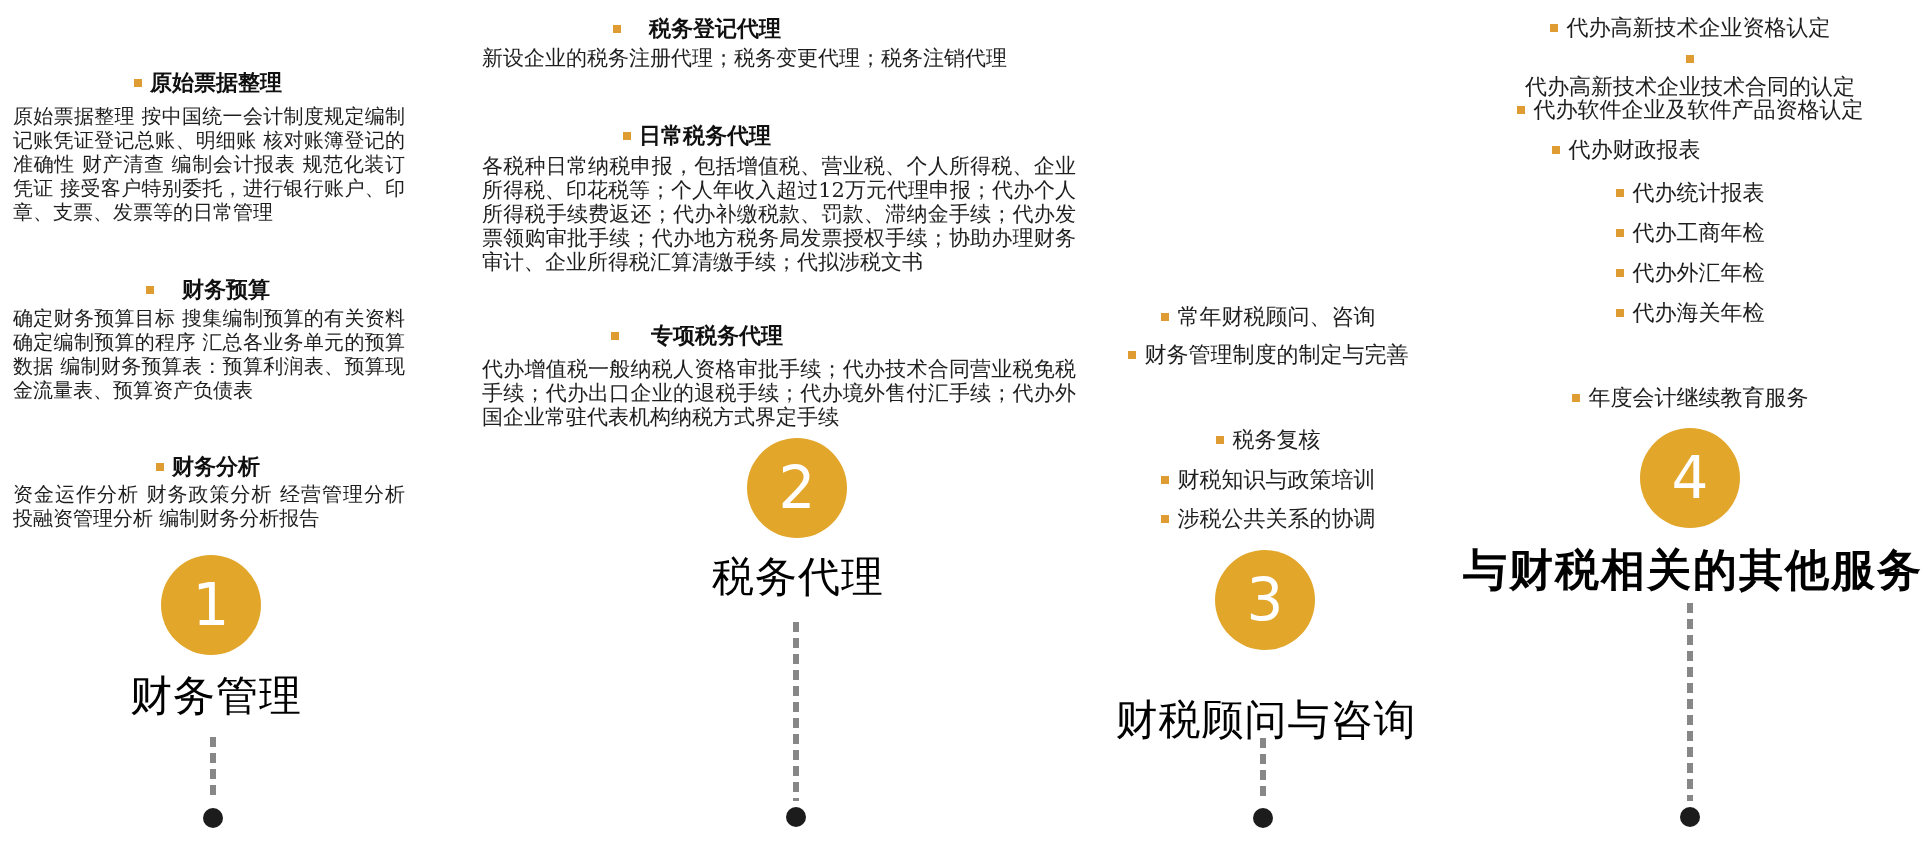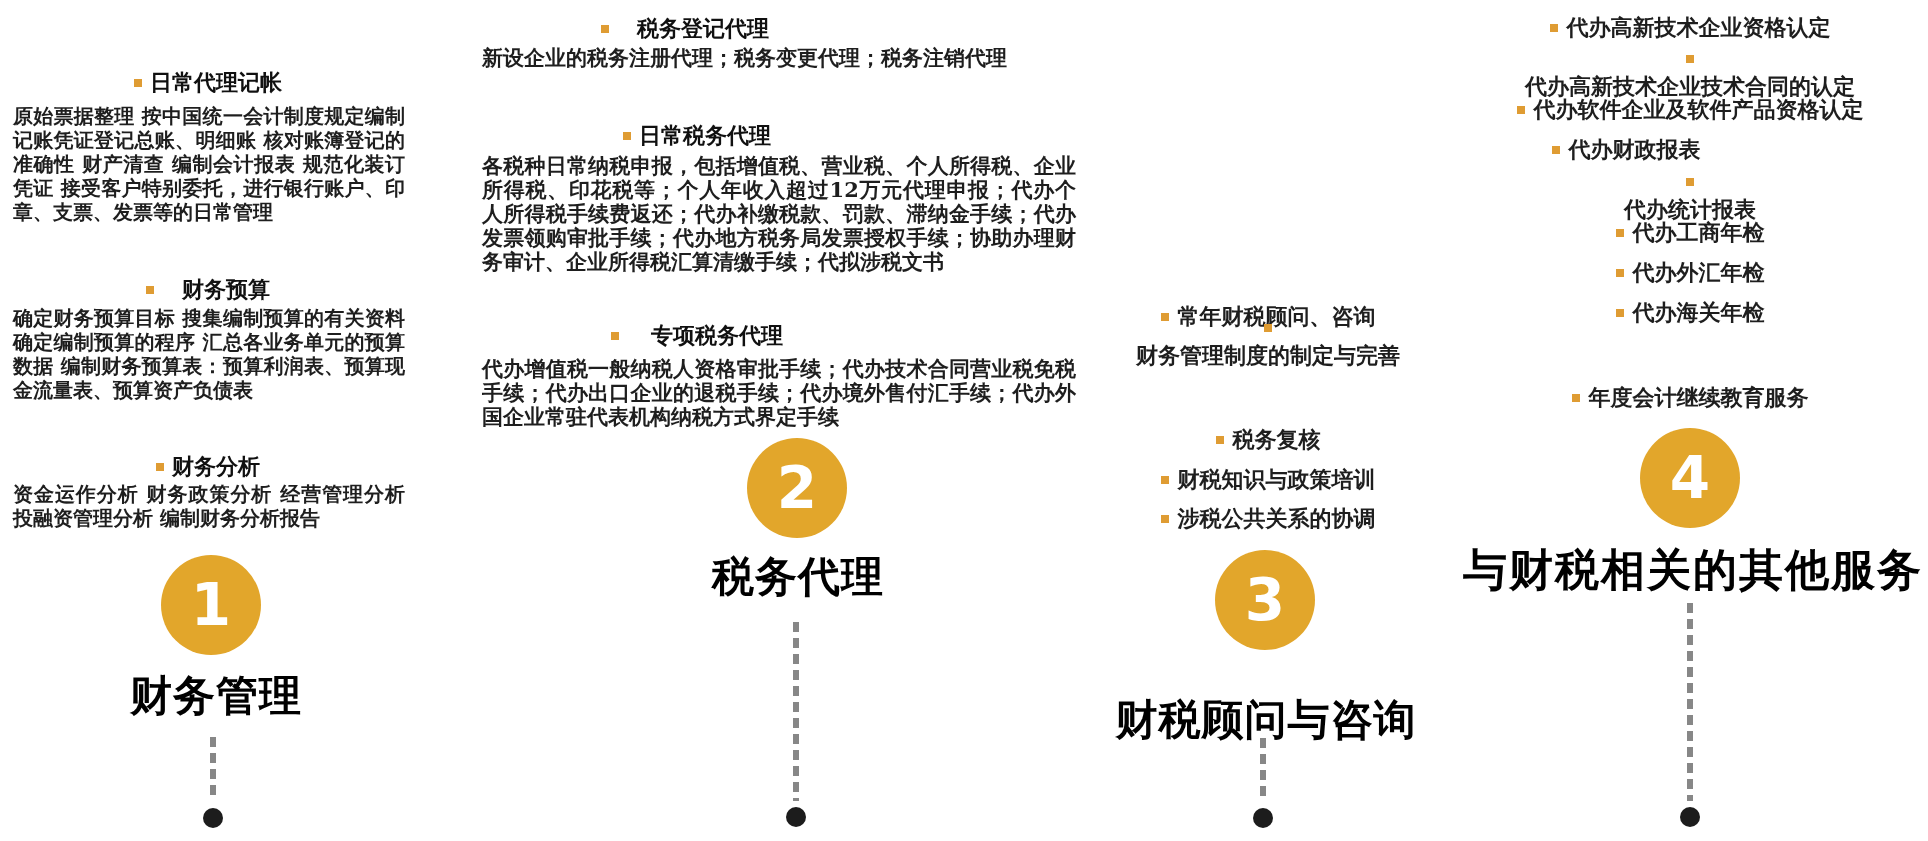--- a/index.html
+++ b/index.html
@@ -1,20 +1,20 @@
 <!DOCTYPE html>
 <html><head>
 <meta charset="utf-8">
 <style>
   html,body { margin:0; padding:0; background:#fff; }
   .canvas {
     position:relative; width:1928px; height:841px; background:#ffffff;
     font-family:"DejaVu Serif","Liberation Serif",serif; overflow:hidden; color:#1e1e1e;
   }
-  .abs { position:absolute;font-weight:bold; }
+  .abs { position:absolute; }
   .sec-head {
     display:flex; align-items:center; justify-content:center; gap:8px;
     font-weight:bold; font-size:22px; color:#101010; white-space:nowrap;
   }
   .bullet { width:8px; height:8px; background:#DF9C33; flex:0 0 auto; }
   .sec-body { font-size:20px; line-height:24px; text-align:justify; color:#1e1e1e; }
   .body2 { font-size:21px; line-height:24px; }
   .oneline { white-space:nowrap; }
   .item {
     display:flex; align-items:center; justify-content:center; gap:9px;
@@ -30,21 +30,21 @@
   .dash { width:6px; background:repeating-linear-gradient(to bottom,#878787 0 10px,transparent 10px 16px); }
   .dot { width:20px; height:20px; border-radius:50%; background:#1c1c1c; }
 </style>
 </head>
 <body>
 
 <div class="canvas">
 
   <div class="abs sec-head" style="left:13px; top:68px; width:390px;">
     <span class="bullet"></span>
-    <span>日常代理记帐</span>
+    <span>原始票据整理</span>
   </div>
   <div class="abs sec-body" style="left:13px; top:104px; width:392px;">原始票据整理 按中国统一会计制度规定编制记账凭证登记总账、明细账 核对账簿登记的准确性 财产清查 编制会计报表 规范化装订凭证 接受客户特别委托，进行银行账户、印章、支票、发票等的日常管理</div>
 
   <div class="abs sec-head" style="left:13px; top:275px; width:390px;gap:28px;">
     <span class="bullet"></span>
     <span>财务预算</span>
   </div>
   <div class="abs sec-body" style="left:13px; top:306px; width:392px;">确定财务预算目标 搜集编制预算的有关资料 确定编制预算的程序 汇总各业务单元的预算数据 编制财务预算表：预算利润表、预算现金流量表、预算资产负债表</div>
 
   <div class="abs sec-head" style="left:13px; top:452px; width:390px;">
@@ -53,21 +53,21 @@
   </div>
   <div class="abs sec-body" style="left:13px; top:482px; width:392px;">资金运作分析 财务政策分析 经营管理分析 投融资管理分析 编制财务分析报告</div>
 
   <div class="abs circle" style="left:161px; top:555px;">
     <span class="num">1</span>
   </div>
   <div class="abs title" style="left:216px; top:668px;">财务管理</div>
   <div class="abs dash" style="left:210px; top:737px; height:64px;"></div>
   <div class="abs dot" style="left:203px; top:808px;"></div>
 
-  <div class="abs sec-head" style="left:470px; top:14px; width:430px;gap:28px;">
+  <div class="abs sec-head" style="left:482px; top:14px; width:430px;gap:28px;">
     <span class="bullet"></span>
     <span>税务登记代理</span>
   </div>
   <div class="abs sec-body body2 oneline" style="left:482px; top:46px; width:600px;">新设企业的税务注册代理；税务变更代理；税务注销代理</div>
 
   <div class="abs sec-head" style="left:482px; top:121px; width:430px;">
     <span class="bullet"></span>
     <span>日常税务代理</span>
   </div>
   <div class="abs sec-body body2" style="left:482px; top:154px; width:594px;">各税种日常纳税申报，包括增值税、营业税、个人所得税、企业所得税、印花税等；个人年收入超过12万元代理申报；代办个人所得税手续费返还；代办补缴税款、罚款、滞纳金手续；代办发票领购审批手续；代办地方税务局发票授权手续；协助办理财务审计、企业所得税汇算清缴手续；代拟涉税文书</div>
@@ -82,21 +82,21 @@
     <span class="num">2</span>
   </div>
   <div class="abs title" style="left:798px; top:549px;">税务代理</div>
   <div class="abs dash" style="left:793px; top:622px; height:179px;"></div>
   <div class="abs dot" style="left:786px; top:807px;"></div>
 
   <div class="abs item" style="left:968px; top:302px; width:600px;">
     <span class="bullet"></span>
     <span>常年财税顾问、咨询</span>
   </div>
-  <div class="abs item" style="left:968px; top:324px; width:600px;flex-direction:column;">
+  <div class="abs item" style="left:968px; top:340px; width:600px;">
     <span class="bullet"></span>
     <span>财务管理制度的制定与完善</span>
   </div>
   <div class="abs item" style="left:968px; top:425px; width:600px;">
     <span class="bullet"></span>
     <span>税务复核</span>
   </div>
   <div class="abs item" style="left:968px; top:465px; width:600px;">
     <span class="bullet"></span>
     <span>财税知识与政策培训</span>
@@ -122,21 +122,21 @@
     <span>代办高新技术企业技术合同的认定</span>
   </div>
   <div class="abs item" style="left:1452px; top:95px; width:476px;">
     <span class="bullet"></span>
     <span>代办软件企业及软件产品资格认定</span>
   </div>
   <div class="abs item" style="left:1388px; top:135px; width:476px;">
     <span class="bullet"></span>
     <span>代办财政报表</span>
   </div>
-  <div class="abs item" style="left:1452px; top:178px; width:476px;flex-direction:column;">
+  <div class="abs item" style="left:1452px; top:178px; width:476px;">
     <span class="bullet"></span>
     <span>代办统计报表</span>
   </div>
   <div class="abs item" style="left:1452px; top:218px; width:476px;">
     <span class="bullet"></span>
     <span>代办工商年检</span>
   </div>
   <div class="abs item" style="left:1452px; top:258px; width:476px;">
     <span class="bullet"></span>
     <span>代办外汇年检</span>

